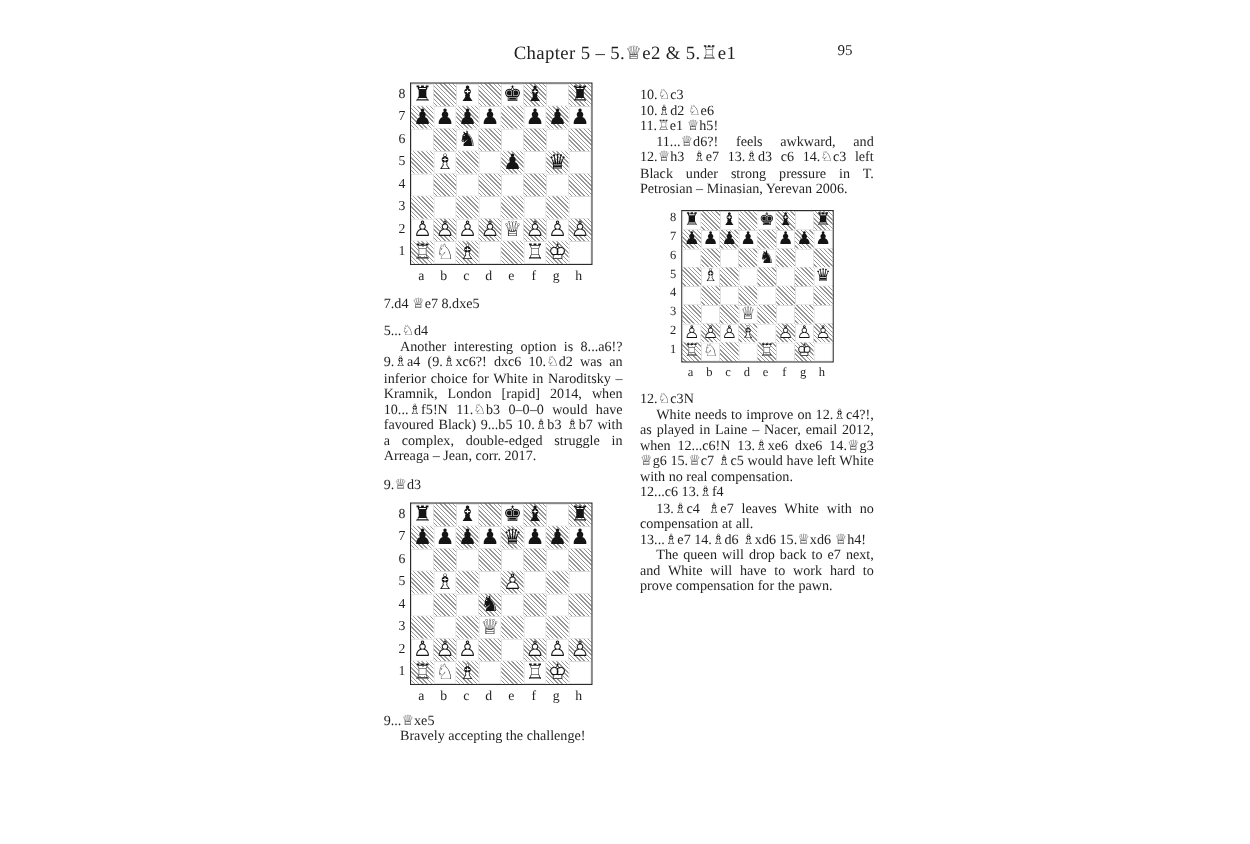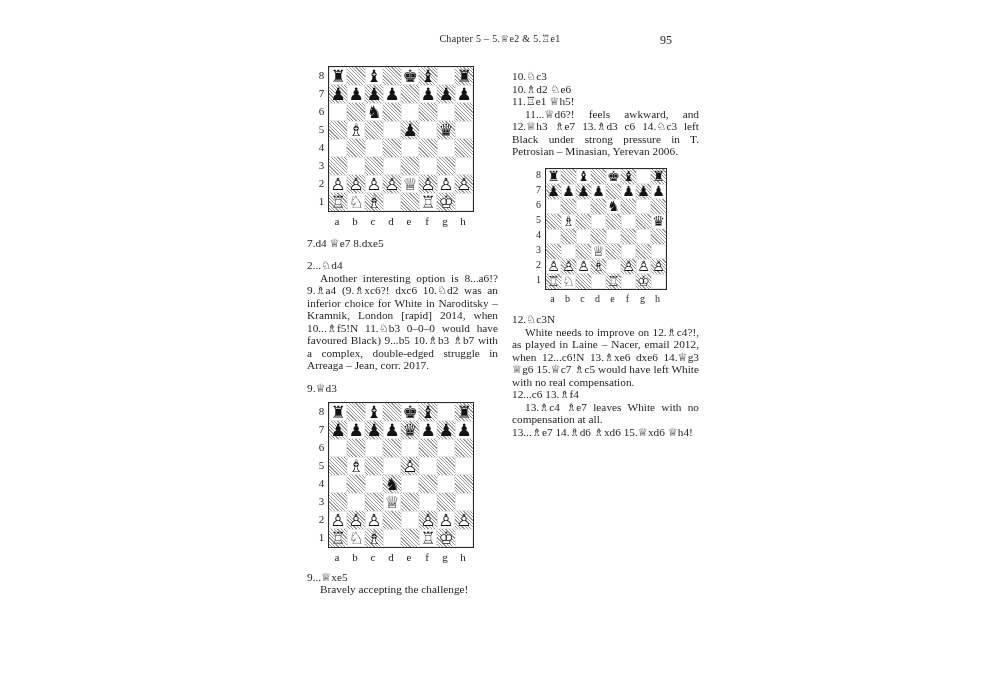--- a/index.html
+++ b/index.html
@@ -7,25 +7,25 @@
     width:1000px; height:675px; position:relative;
     font-family:"Liberation Serif","DejaVu Serif",serif;
     color:#1f1f1f;
     -webkit-font-smoothing:antialiased;
   }
   .page { position:absolute; inset:0; }
 
   
   .header-title {
     position:absolute; top:33px; left:0; width:1000px;
-    text-align:center; font-size:10px; letter-spacing:0.3px;
+    text-align:center; font-size:15px; letter-spacing:0.3px;
   }
   .page-number {
-    position:absolute; top:33px; left:660px; width:50px;
-    text-align:left; font-size:12px;
+    position:absolute; top:33px; left:632px; width:50px;
+    text-align:right; font-size:12px;
   }
 
   
   .col { position:absolute; font-size:11.3px; line-height:12.5px; }
   .col-left  { left:307px; top:60px; width:191px; }
   .col-right { left:512px; top:62px; width:187px; }
 
   p { margin:0; text-align:justify; }
   p.indent { text-indent:13px; }
   p.blockind { margin-left:8px; text-indent:5px; }
@@ -303,21 +303,21 @@
           <div>d</div>
           <div>e</div>
           <div>f</div>
           <div>g</div>
           <div>h</div>
         </div>
     </div>
 
     <p class="move-h">7.d4 ♕e7 8.dxe5</p>
 
-    <p class="move-h sp-md">2...♘d4</p>
+    <p class="move-h sp-md">5...♘d4</p>
     <p class="indent">Another interesting option is 8...a6!? 9.♗a4 (9.♗xc6?! dxc6 10.♘d2 was an inferior choice for White in Naroditsky – Kramnik, London [rapid] 2014, when 10...♗f5!N 11.♘b3 0–0–0 would have favoured Black) 9...b5 10.♗b3 ♗b7 with a complex, double-edged struggle in Arreaga – Jean, corr. 2017.</p>
 
     <p class="move-h sp-md">9.♕d3</p>
 
     <div class="diagram big dg2">
       <div class="dg-row">
         <div class="ranks">
             <div>8</div>
             <div>7</div>
             <div>6</div>
@@ -782,15 +782,16 @@
           <div>g</div>
           <div>h</div>
         </div>
     </div>
 
     <p class="moveline">12.♘c3N</p>
     <p class="indent">White needs to improve on 12.♗c4?!, as played in Laine – Nacer, email 2012, when 12...c6!N 13.♗xe6 dxe6 14.♕g3 ♕g6 15.♕c7 ♗c5 would have left White with no real compensation.</p>
     <p class="moveline">12...c6 13.♗f4</p>
     <p class="indent">13.♗c4 ♗e7 leaves White with no compensation at all.</p>
     <p class="moveline">13...♗e7 14.♗d6 ♗xd6 15.♕xd6 ♕h4!</p>
+    <p class="indent">The queen will drop back to e7 next, and White will have to work hard to prove compensation for the pawn.</p>
   </div>
 
 </div>
 
 </body></html>

